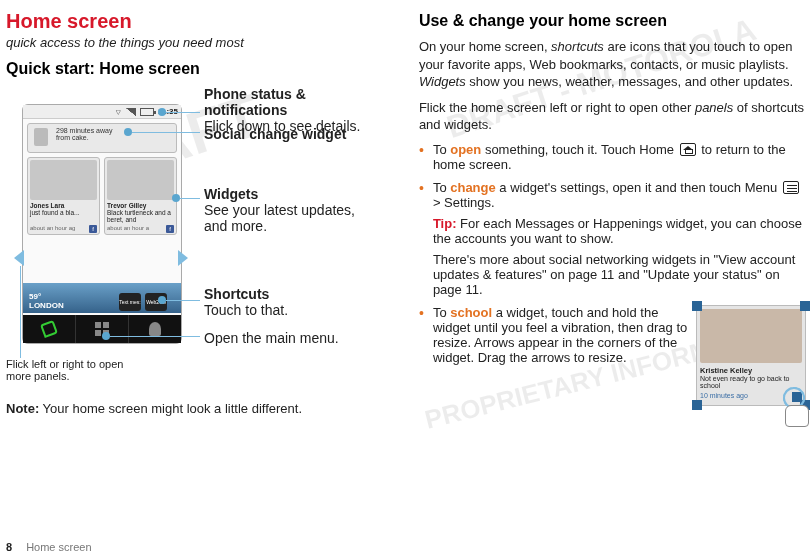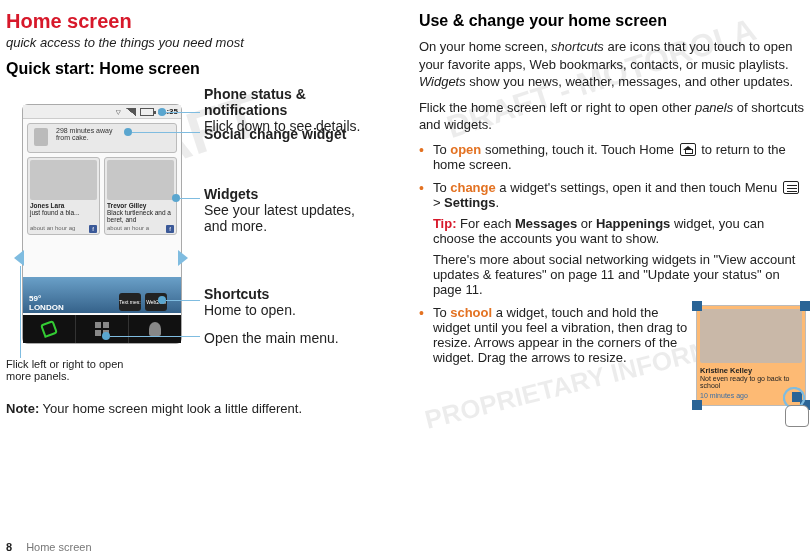--- a/index.html
+++ b/index.html
@@ -14,21 +14,21 @@
     overflow: hidden;
     background: #fff;
   }
   .cols { display: flex; gap: 18px; }
   .col { flex: 1; }
   h1.red { color: #d7182a; font-size: 20px; font-weight: bold; margin-bottom: 2px; }
   .subtitle { font-style: italic; font-size: 13px; margin-bottom: 10px; }
   h2.red { color: #000000; font-size: 16px; font-weight: bold; margin-bottom: 8px; }
   p { font-size: 13px; line-height: 1.35; margin-bottom: 8px; }
   .ital { font-style: italic; }
-  .bold { font-weight: bold; text-align: right; }
+  .bold { font-weight: normal; text-align: right; }
   .orange { color: #e37222; font-weight: bold; }
   .redlbl { color: #d7182a; font-weight: bold; }
   .note b { font-weight: bold; }
   ul.bullets { list-style: none; padding-left: 0; }
   ul.bullets > li { position: relative; padding-left: 14px; margin-bottom: 8px; }
   ul.bullets > li::before { content: "•"; color: #e37222; position: absolute; left: 0; top: 0; font-size: 14px; }
   .home-icon {
     display: inline-block; width: 16px; height: 13px; border: 1px solid #222;
     border-radius: 2px; vertical-align: -2px; position: relative; margin: 0 2px;
   }
@@ -78,23 +78,23 @@
   .widgetrow { position: absolute; top: 52px; left: 4px; right: 4px; display:flex; gap:4px; }
   .card {
     flex:1; background:#e9e9e9; border:1px solid #bbb; border-radius:3px;
     font-size: 6.5px; padding: 2px; color:#222; height: 78px; position: relative;
   }
   .card .av { width: 100%; height: 40px; background: #c7c7c7; border-radius:2px; margin-bottom:2px; }
   .card .nm { font-weight: bold; }
   .card .ft { position:absolute; bottom:1px; left:2px; right:2px; font-size:6px; color:#666; display:flex; justify-content:space-between; }
   .fbicon { width:8px; height:8px; background:#3b5998; color:#fff; font-size:6px; text-align:center; line-height:8px; border-radius:1px; }
   .weatherbar {
-    position: absolute; bottom: 30px; left: 0; right: 0; height: 36px;
+    position: absolute; bottom: 30px; left: 0; right: 0; height: 30px;
     background: linear-gradient(#6aa0c8,#35628a); color: #fff; font-size: 8px;
-    display:flex; align-items:flex-end; padding: 0 6px;
+    display:flex; align-items:flex-start; padding: 10px 6px;
   }
   .weatherbar .lw { line-height: 1.1; }
   .wico { width: 56px; height: 20px; margin-left: auto; display:flex; gap:4px; }
   .wico div { width:22px; height:18px; background:#222; border-radius:3px; color:#fff; font-size:5px; text-align:center; line-height:18px; }
   .navbar { position: absolute; bottom: 0; left: 0; right: 0; height: 28px; background: #111;
     display:flex; }
   .navbtn { flex:1; border-right:1px solid #333; display:flex; align-items:center; justify-content:center; }
   .navbtn:last-child{border:none;}
   .dial { width:14px; height:14px; border:2px solid #3c3; border-radius:3px 3px 3px 0; transform: rotate(-20deg); }
   .grid { width:14px; height:14px; display:grid; grid-template-columns:1fr 1fr; gap:2px; }
@@ -111,21 +111,21 @@
   .callout .t { font-weight: bold; }
   .callout .d { font-weight: normal; }
   .lead { position:absolute; background:#7fbce0; height:1px; }
   .dot { position:absolute; width:8px; height:8px; border-radius:50%; background:#5aa6cf; }
   .below { position:absolute; font-size: 11px; }
 
   
   .rwrap { position: relative; }
   .mini {
     float: right; width: 110px; margin-left: 8px; margin-bottom: 4px;
-    border:1px solid #bbb; border-radius:3px; background:#fdba74; font-size:8px;
+    border:1px solid #bbb; border-radius:3px; background:#e5e5e5; font-size:8px;
     padding:3px; position: relative;
   }
   .mini .av2 { width:100%; height:54px; background:#c9b8a8; border-radius:2px; margin-bottom:3px; }
   .mini .nm2 { font-weight:bold; font-size:7.5px; }
   .mini .ln2 { font-size:7px; }
   .mini .ft2 { font-size:7px; color:#3b6ea5; margin-top:3px; display:flex; justify-content:space-between; }
   .corner { position:absolute; width:10px; height:10px; background:#2a6496; }
   .hand { position:absolute; right:-6px; bottom:-22px; width:34px; height:40px; }
   .hand .ring{ position:absolute; right:6px; top:0; width:22px; height:22px; border:2px solid #7fbce0; border-radius:50%; }
   .hand .ring2{ position:absolute; right:6px; top:0; width:22px; height:22px; border:1px dashed #7fbce0; border-radius:50%; }
@@ -240,21 +240,21 @@
       </div>
       <div class="callout" style="left:198px; top:40px; width:170px;">
         <div class="t">Social change widget</div>
       </div>
       <div class="callout" style="left:198px; top:100px; width:170px;">
         <div class="t">Widgets</div>
         <div class="d">See your latest updates, and more.</div>
       </div>
       <div class="callout" style="left:198px; top:200px; width:170px;">
         <div class="t">Shortcuts</div>
-        <div class="d">Home to open.</div>
+        <div class="d">Touch to that.</div>
       </div>
       <div class="callout" style="left:198px; top:244px; width:170px;">
         <div class="d">Open the main menu.</div>
       </div>
       <div class="below" style="left:0px; top:272px; width:120px;">Flick left or right to open more panels.</div>
     </div>
 
     <p class="note" style="margin-top:14px;">
       <b>Note:</b><span> Your home screen might look a little different.</span>
     </p>

